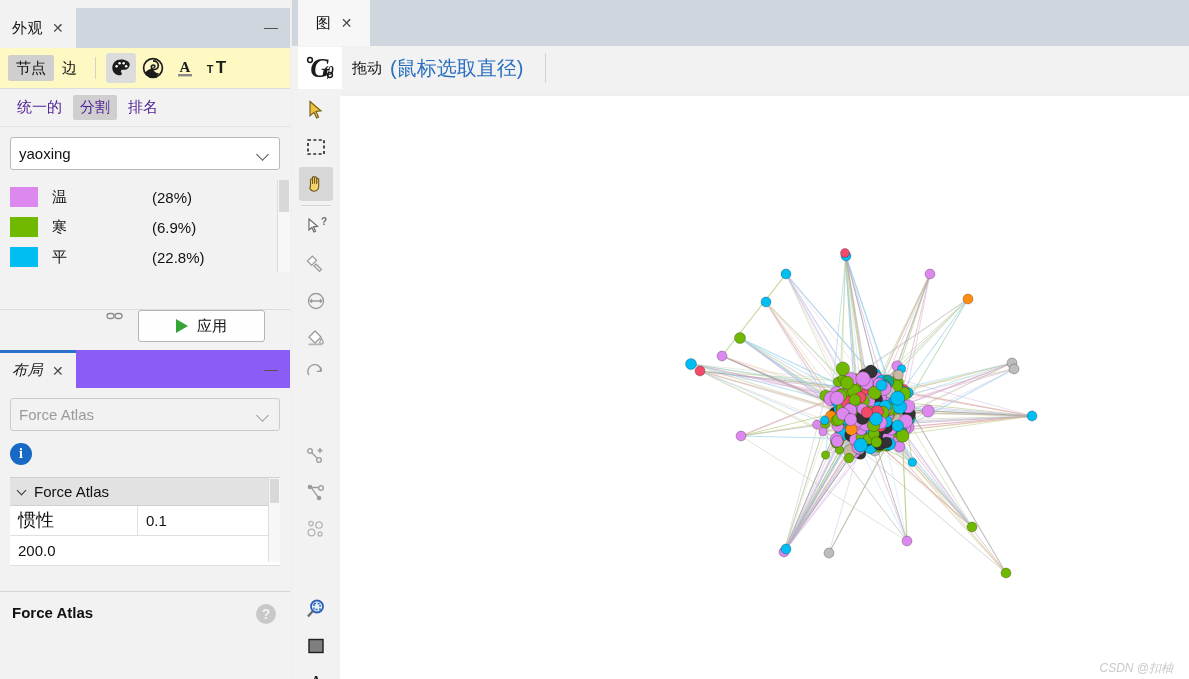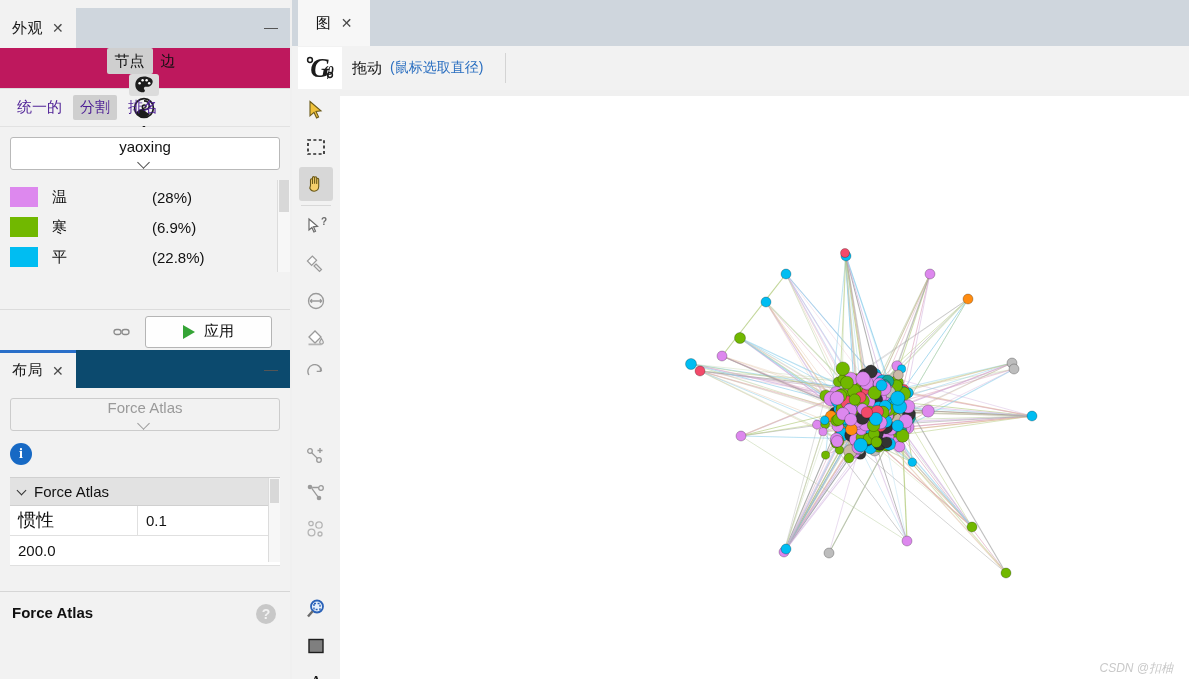--- a/index.html
+++ b/index.html
@@ -22,41 +22,40 @@
     position:absolute;left:0;top:0;height:40px;padding:0 12px;
     background:#f2f2f2;display:flex;align-items:center;gap:9px;
     box-sizing:border-box;
   }
   .tab-title{font-size:15px;color:#1a1a1a;letter-spacing:.5px;}
   .tab-close{font-size:14px;color:#4a4a4a;line-height:1;cursor:default;}
   .tab-min{position:absolute;right:12px;top:0;height:40px;display:flex;align-items:center;
     font-size:15px;color:#444;}
   .tab-min i{display:block;width:14px;height:1px;background:#555;}
 
-  .app-toolbar{height:41px;background:#be185d;display:flex;align-items:center;
-    padding:0 8px;border-bottom:1px solid #dcdcdc;box-sizing:border-box;flex-direction:column;}
+  .app-toolbar{height:41px;background:#fef9c3;display:flex;align-items:center;
+    padding:0 8px;border-bottom:1px solid #dcdcdc;box-sizing:border-box;}
   .seg{display:flex;align-items:center;}
   .seg-btn{padding:3px 8px;font-size:15px;color:#111;border-radius:2px;line-height:1.3;}
   .seg-btn.on{background:#cfcfcf;}
   .vsep{width:1px;height:22px;background:#d2d2d2;margin:0 10px;}
   .ico-btn{width:30px;height:30px;display:flex;align-items:center;justify-content:center;
     border-radius:3px;margin-right:2px;}
   .ico-btn.on{background:#dcdcdc;}
 
   .subtabs{height:38px;background:#f2f2f2;display:flex;align-items:center;
     padding:0 10px;gap:4px;border-bottom:1px solid #e2e2e2;box-sizing:border-box;}
   .subtab{font-size:15px;padding:3px 7px;border-radius:2px;color:#4c1d95;}
   .subtab.on{background:#cfcfcf;}
 
   .panel-body{background:#f2f2f2;padding:10px 10px 0 10px;position:relative;height:226px;box-sizing:border-box;}
   .combo{
     height:33px;border:1px solid #b9b9b9;background:#fff;border-radius:3px;
     display:flex;align-items:center;padding:0 8px;box-sizing:border-box;
     justify-content:space-between;
-    flex-direction:column;
   }
   .combo .cval{font-size:15px;color:#111;}
   .combo.disabled{background:#f2f2f2;border-color:#cccccc;}
   .combo.disabled .cval{color:#9a9a9a;}
   .chev{width:14px;height:14px;position:relative;}
   .chev:before{content:"";position:absolute;left:1px;top:3px;width:8px;height:8px;
     border-right:1.6px solid #4a4a4a;border-bottom:1.6px solid #4a4a4a;
     transform:rotate(45deg);}
   .chev.gray:before{border-color:#9a9a9a;}
 
@@ -68,33 +67,33 @@
   .legend-scroll{position:absolute;right:-10px;top:-2px;width:12px;height:92px;background:#f7f7f7;
      border-left:1px solid #dcdcdc;}
   .legend-scroll i{display:block;width:10px;height:32px;background:#d8d8d8;margin:0 auto;}
 
   .mini-row{display:flex;align-items:center;height:34px;margin-top:4px;}
   .mini-ico{width:30px;height:28px;display:flex;align-items:center;justify-content:center;}
   .mini-sep{width:1px;height:20px;background:#cfcfcf;margin:0 8px;}
   .palette-link{margin-left:auto;color:#2a5db0;font-size:15px;}
 
   .apply-bar{position:absolute;left:0;bottom:0;width:100%;height:44px;
-    border-top:1px solid #dcdcdc;background:#f2f2f2;display:flex;align-items:center;
-    box-sizing:border-box;padding:0 18px;}
+    border-top:1px solid #dcdcdc;background:#f2f2f2;display:flex;
+    box-sizing:border-box;padding:0 25px;}
   .chain{margin-left:auto;margin-right:14px;color:#888;font-size:12px;}
   .btn-apply{
     width:125px;height:30px;background:#fefefe;border:1px solid #b5b5b5;border-radius:3px;
     display:flex;align-items:center;justify-content:center;gap:9px;font-size:15px;color:#111;
   }
   .tri{width:0;height:0;border-left:12px solid #35a436;border-top:7px solid transparent;
     border-bottom:7px solid transparent;}
 
   
   .win-layout{position:absolute;left:0;top:350px;width:290px;height:329px;background:#f2f2f2;}
-  .tabstrip2{position:relative;height:38px;background:#0c4a6e;}
+  .tabstrip2{position:relative;height:38px;background:#8b5cf6;font-style:italic;}
   .tab-active2{position:absolute;left:0;top:0;height:38px;padding:0 12px;background:#f2f2f2;
     display:flex;align-items:center;gap:9px;border-top:3px solid #2a6fc9;box-sizing:border-box;}
   .lay-body{padding:10px 10px 0 10px;}
   .info-row{display:flex;align-items:center;height:46px;}
   .info-ico{width:22px;height:22px;border-radius:50%;background:#1769c4;color:#fff;
     font-size:14px;font-weight:bold;display:flex;align-items:center;justify-content:center;
     font-family:"Liberation Serif",serif;}
   .btn-stop{margin-left:auto;width:100px;height:30px;background:#e8f1fb;border:1px solid #8ab2dd;
     border-radius:3px;display:flex;align-items:center;justify-content:center;gap:9px;
     font-size:15px;color:#111;}
@@ -123,21 +122,21 @@
   
   .win-graph{position:absolute;left:292px;top:0;width:897px;height:679px;background:#f0f0f0;}
   .gtabstrip{position:relative;height:46px;background:#cfd6dd;}
   .gtab{position:absolute;left:6px;top:0;height:46px;width:72px;background:#f7f7f7;
     display:flex;align-items:center;justify-content:center;gap:10px;}
   .gtab .t{font-size:15px;color:#111;}
   .gtoolbar{height:44px;background:#f2f2f2;display:flex;align-items:center;
     padding-left:6px;box-sizing:border-box;}
   .glogo{width:44px;height:42px;background:#fff;display:flex;align-items:center;justify-content:center;}
   .gmode{margin-left:10px;font-size:15px;color:#111;}
-  .ghint{margin-left:8px;font-size:14px;color:#2b6fc0;}
+  .ghint{margin-left:8px;font-size:20px;color:#2b6fc0;}
   .gtool-sep{width:1px;height:30px;background:#d4d4d4;margin-left:22px;}
 
   .vtool{position:absolute;left:0;top:90px;width:48px;height:589px;background:#f2f2f2;}
   .vt-btn{width:34px;height:34px;margin:3px auto;display:flex;align-items:center;justify-content:center;
     border-radius:3px;}
   .vt-btn.on{background:#d7d7d7;}
   .vt-sep{width:30px;height:1px;background:#d8d8d8;margin:4px auto;}
   .vt-gap{height:40px;}
 
   .canvas{position:absolute;left:48px;top:96px;width:849px;height:589px;background:#fff;overflow:hidden;font-style:italic;}

